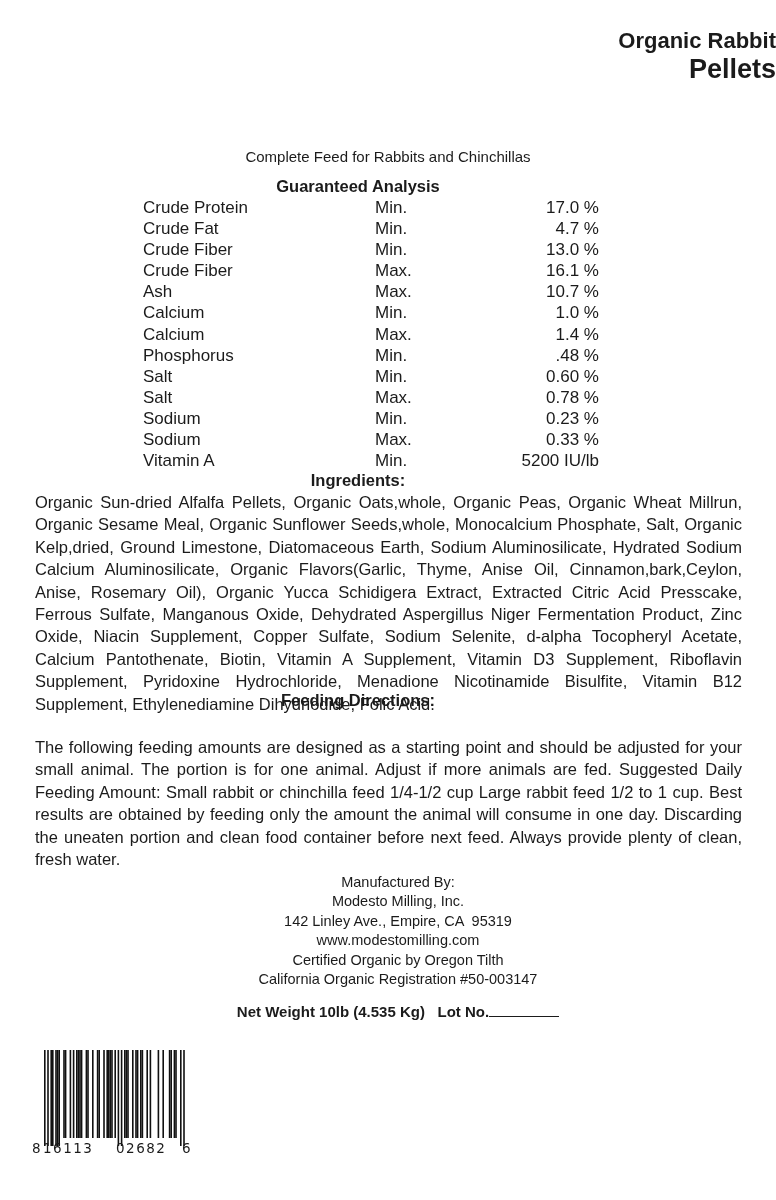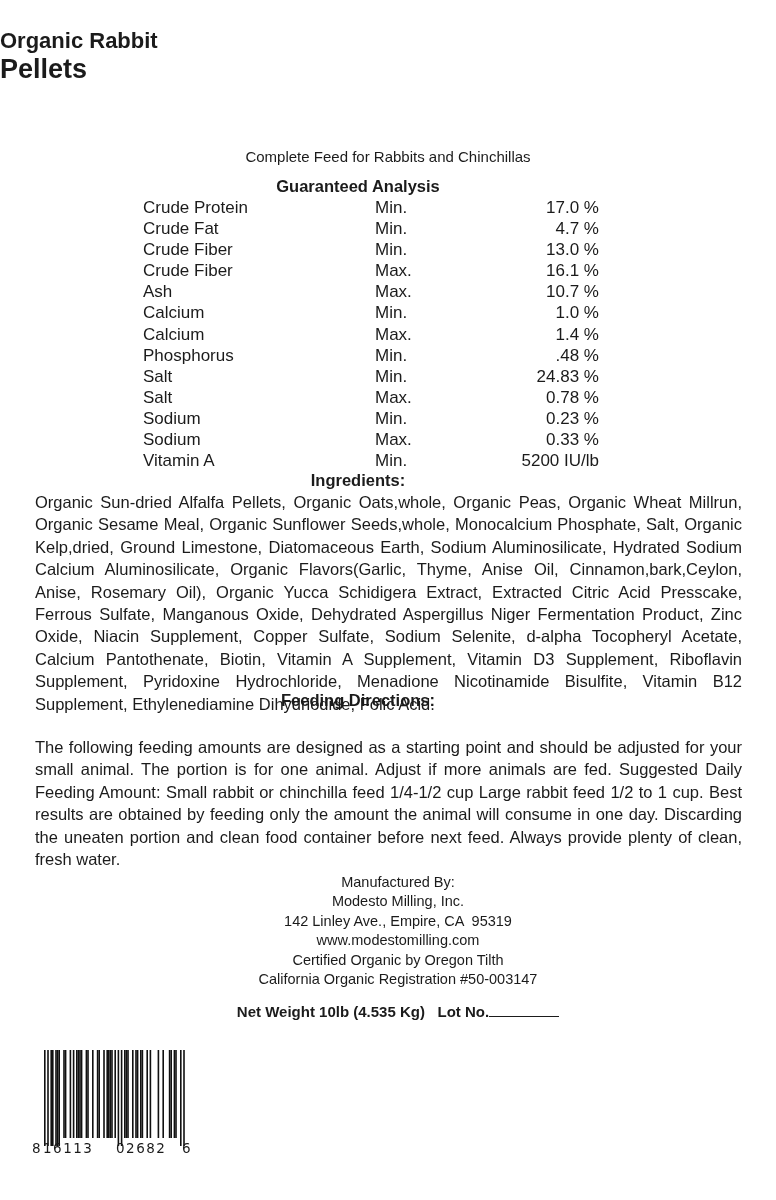--- a/index.html
+++ b/index.html
@@ -13,21 +13,21 @@
       position: relative;
       overflow: hidden;
       font-family: "Liberation Sans", sans-serif;
       color: #1b1b1b;
     }
     .title-block {
       position: absolute;
       top: 28px;
       left: 0;
       width: 776px;
-      text-align: left;
+      text-align: right;
     }
     .title-line {
       font-weight: bold;
       font-size: 22px;
       line-height: 26px;
       display: block;
     }
     .title-big {
       font-weight: bold;
       font-size: 27px;
@@ -185,21 +185,21 @@
       <span class="value">1.4 %</span>
     </div>
     <div class="analysis-row">
       <span class="nutrient">Phosphorus</span>
       <span class="basis">Min.</span>
       <span class="value">.48 %</span>
     </div>
     <div class="analysis-row">
       <span class="nutrient">Salt</span>
       <span class="basis">Min.</span>
-      <span class="value">24.83 %</span>
+      <span class="value">0.60 %</span>
     </div>
     <div class="analysis-row">
       <span class="nutrient">Salt</span>
       <span class="basis">Max.</span>
       <span class="value">0.78 %</span>
     </div>
     <div class="analysis-row">
       <span class="nutrient">Sodium</span>
       <span class="basis">Min.</span>
       <span class="value">0.23 %</span>

